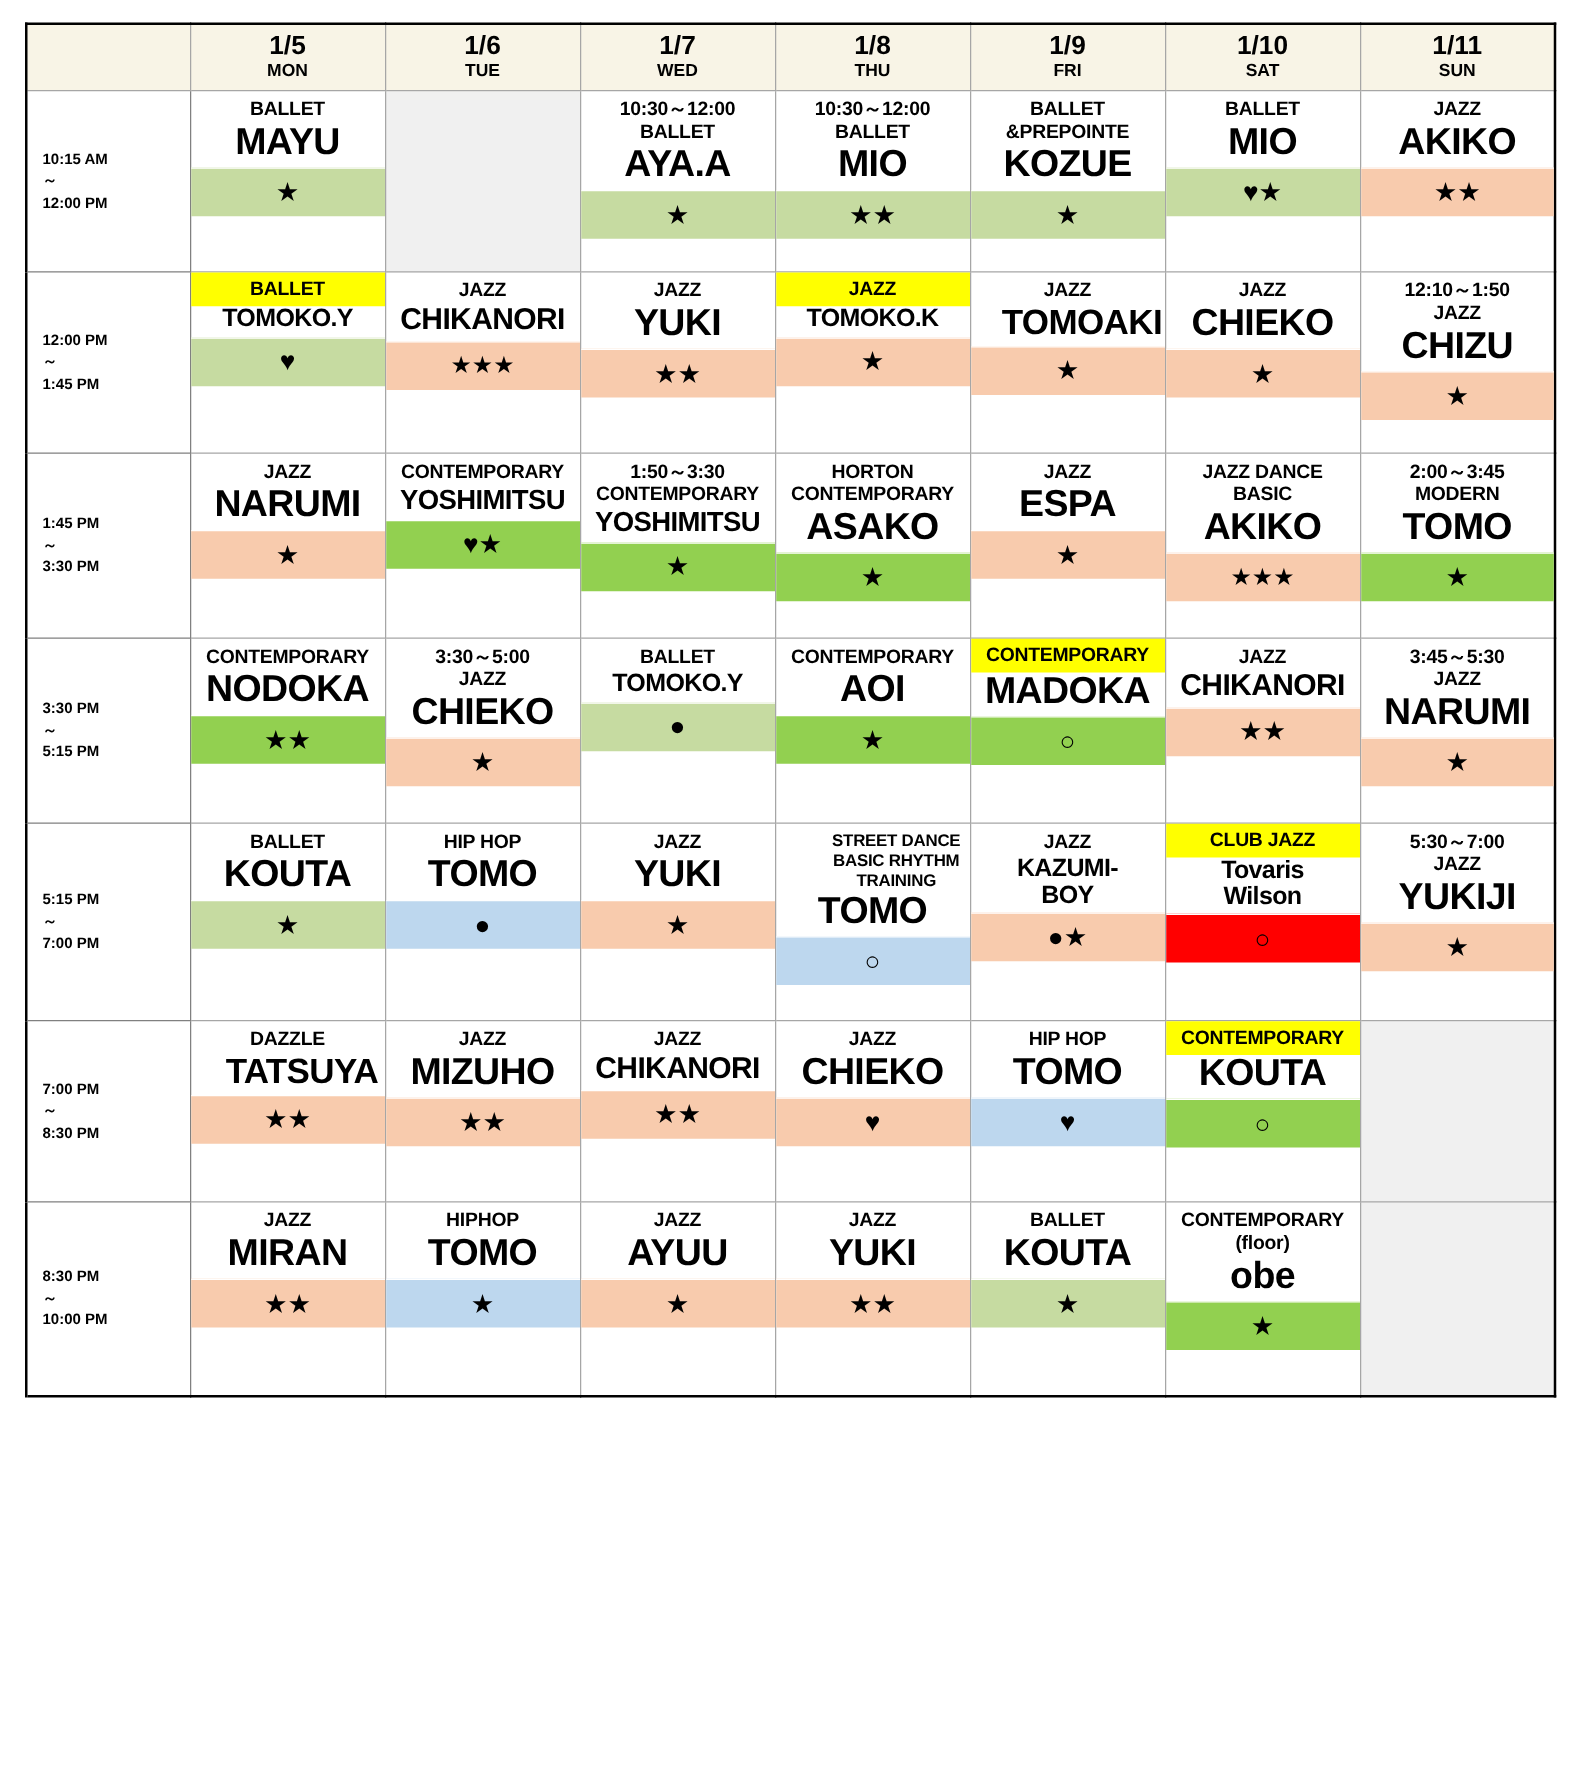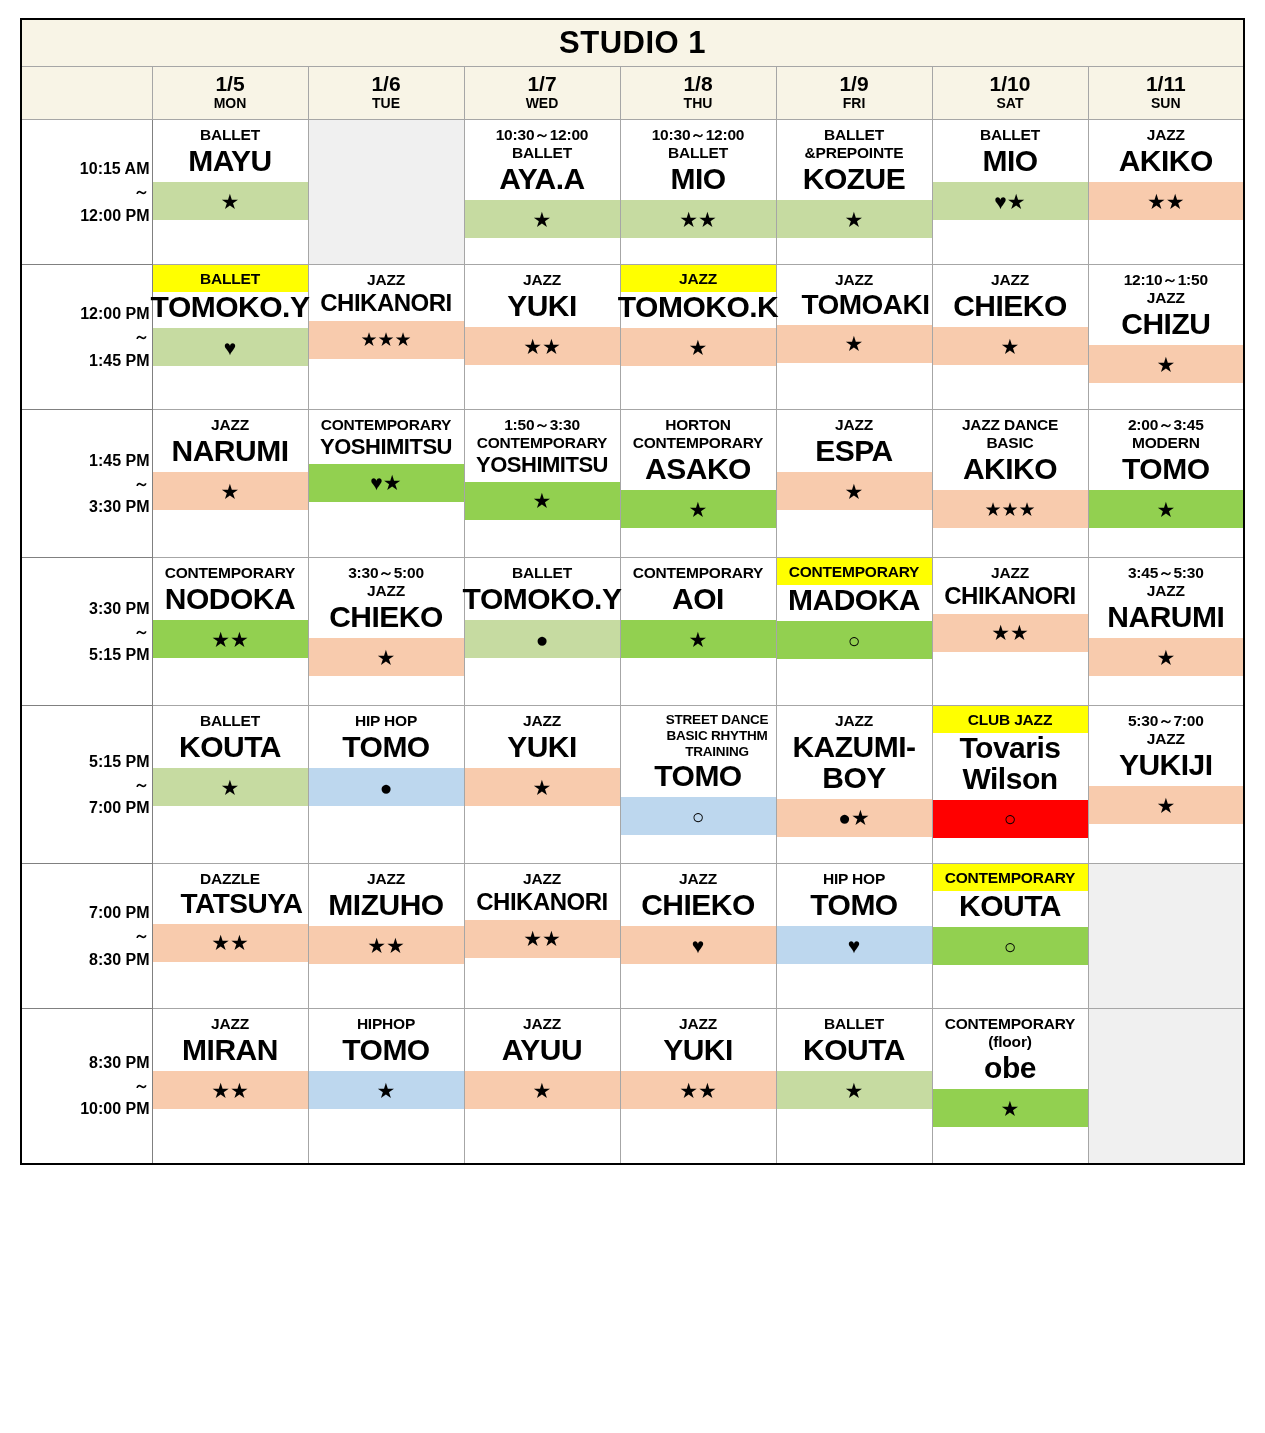--- a/index.html
+++ b/index.html
@@ -63,27 +63,27 @@
     font-size: 14px;
     font-weight: bold;
     line-height: 1.1;
   }
   .dayhead.corner { background: #f8f4e6; }
 
   
   .timecell {
     border: 1px solid #808080;
     border-left: 2px solid #000;
-    text-align: right;
+    text-align: left;
     vertical-align: middle;
-    font-size: 16px;
+    font-size: 12px;
     font-weight: bold;
     line-height: 1.45;
     background: #ffffff;
-    padding: 0 2px;
+    padding: 0 12px;
   }
   .timecell .tw { display: block; }
 
   
   td.classcell {
     border: 1px solid #a6a6a6;
     padding: 0;
     vertical-align: top;
     background: #ffffff;
     height: 100%;
@@ -119,21 +119,21 @@
     justify-content: center;
     text-align: center;
     font-size: 30px;
     font-weight: bold;
     line-height: 1.03;
     letter-spacing: -0.5px;
     padding: 0 1px 4px 1px;
     white-space: pre-line;
   }
   .teacher.sz28 { font-size: 28px; padding-left: 24px; }
-  .teacher.sz26 { font-size: 30px; }
+  .teacher.sz26 { font-size: 20px; }
   .teacher.sz24 { font-size: 24px; }
   .teacher.sz22 { font-size: 22px; }
 
   .levelbar {
     height: 38px;
     display: flex;
     align-items: center;
     justify-content: center;
     font-size: 21px;
     line-height: 1;
@@ -157,23 +157,20 @@
       <col class="time-col">
       <col class="day-col">
         <col class="day-col">
         <col class="day-col">
         <col class="day-col">
       <col class="day-col">
         <col class="day-col">
         <col class="day-col">
     </colgroup>
     <thead>
-      <tr>
-        <th class="title-cell" colspan="8">STUDIO 1</th>
-      </tr>
       <tr id="day-header-row">
         <th class="dayhead corner"></th>
       <th class="dayhead">
             <div class="date">1/5</div>
             <div class="dow">MON</div>
           </th>
           <th class="dayhead">
             <div class="date">1/6</div>
             <div class="dow">TUE</div>
           </th>

